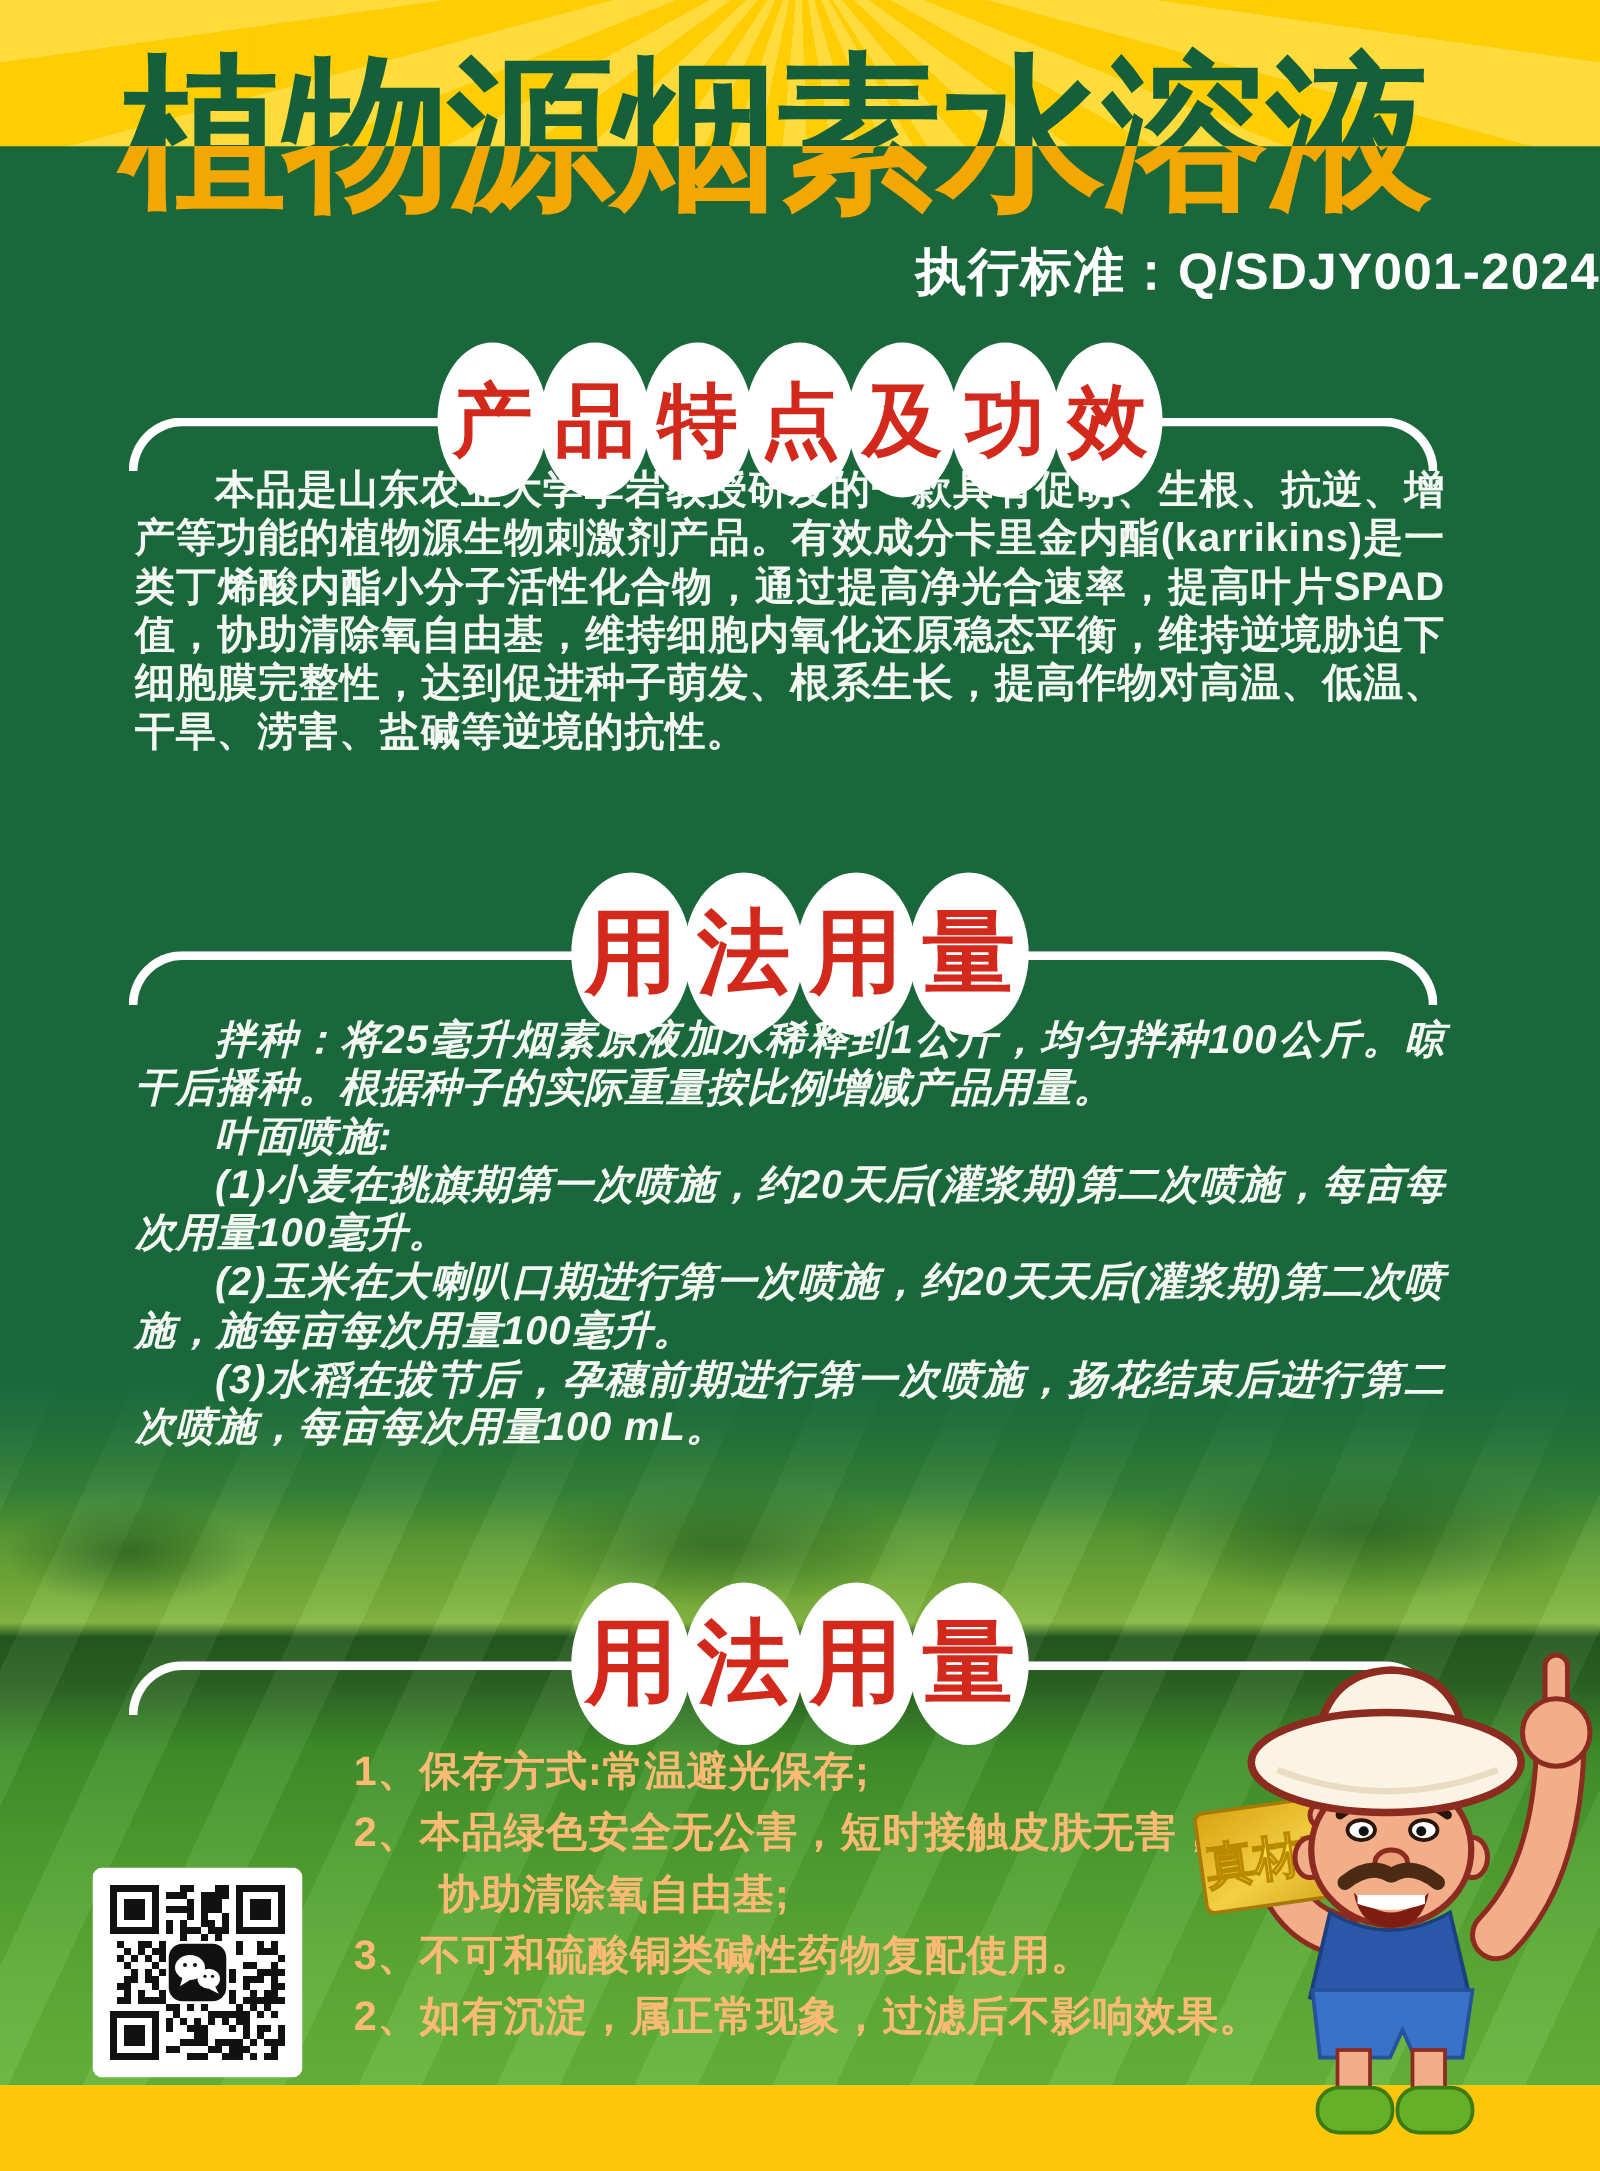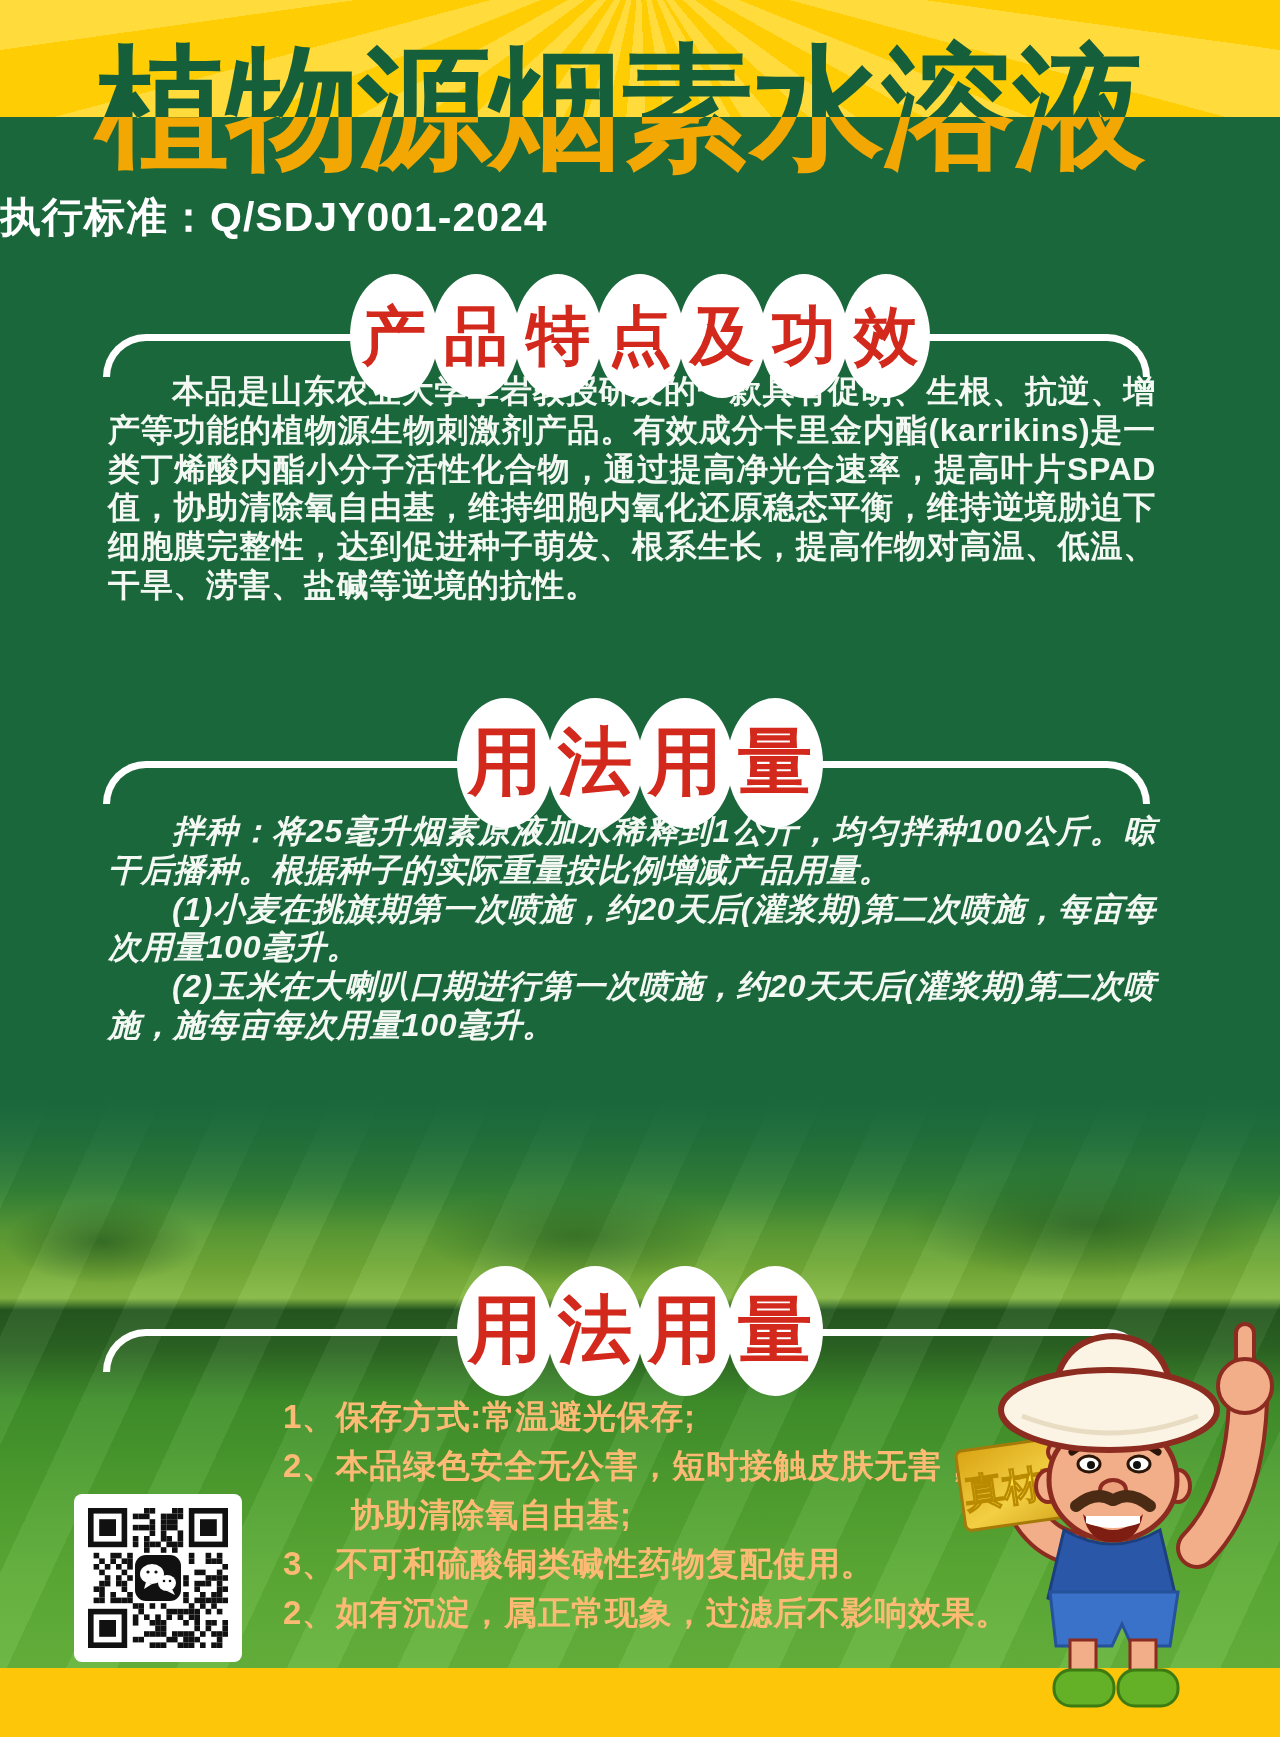--- a/index.html
+++ b/index.html
@@ -12,21 +12,21 @@
   
   .band{top:0;left:0;width:1280px;height:117px;background:#ffd104;overflow:hidden;}
   .band .rays{position:absolute;left:-200px;top:-420px;width:1680px;height:760px;
     background:repeating-conic-gradient(from 150deg at 50% 50%,
       rgba(255,255,255,.22) 0 7deg, rgba(255,170,0,.10) 7deg 14deg);}
   
   .title{top:24px;left:0;width:1240px;height:168px;text-align:center;
     font-size:133px;line-height:168px;font-weight:900;letter-spacing:-2px;
     background:linear-gradient(to bottom,#15603a 0px,#15603a 93px,#f2a702 93px,#f2a702 100%);
     -webkit-background-clip:text;background-clip:text;color:transparent;white-space:nowrap;}
-  .standard{top:190px;left:0;width:1280px;text-align:left;color:#ffffff;
+  .standard{top:190px;left:0;width:1280px;text-align:right;color:#ffffff;
     font-size:41px;font-weight:700;letter-spacing:1px;}
   
   .hdr{left:0;width:1280px;display:flex;justify-content:center;align-items:center;}
   .hdr .rule{position:absolute;left:103px;right:130px;top:calc(50% - 2px);height:36px;
     border-top:7px solid #fff;border-left:7px solid #fff;border-right:7px solid #fff;
     border-top-left-radius:46px;border-top-right-radius:46px;z-index:0;}
   .oval{position:relative;z-index:1;background:#fff;border-radius:50%;
     display:flex;align-items:center;justify-content:center;margin:0 -3px;
     color:#d3291c;font-weight:900;font-family:"Liberation Serif","DejaVu Serif",serif;}
   .hdr1{top:274px;height:124px;}
@@ -118,22 +118,24 @@
   <div class="oval">
       <span>用</span>
     </div>
   <div class="oval">
       <span>量</span>
     </div>
 </div>
 
 <div class="layer bodytxt sec2">
   <p>拌种：将25毫升烟素原液加水稀释到1公斤，均匀拌种100公斤。晾干后播种。根据种子的实际重量按比例增减产品用量。</p>
+  <p>叶面喷施:</p>
   <p>(1)小麦在挑旗期第一次喷施，约20天后(灌浆期)第二次喷施，每亩每次用量100毫升。</p>
   <p>(2)玉米在大喇叭口期进行第一次喷施，约20天天后(灌浆期)第二次喷施，施每亩每次用量100毫升。</p>
+  <p>(3)水稻在拔节后，孕穗前期进行第一次喷施，扬花结束后进行第二次喷施，每亩每次用量100 mL。</p>
 </div>
 
 <div class="layer hdr hdr3">
   <div class="rule"></div>
   <div class="oval">
       <span>用</span>
     </div>
   <div class="oval">
       <span>法</span>
     </div>

